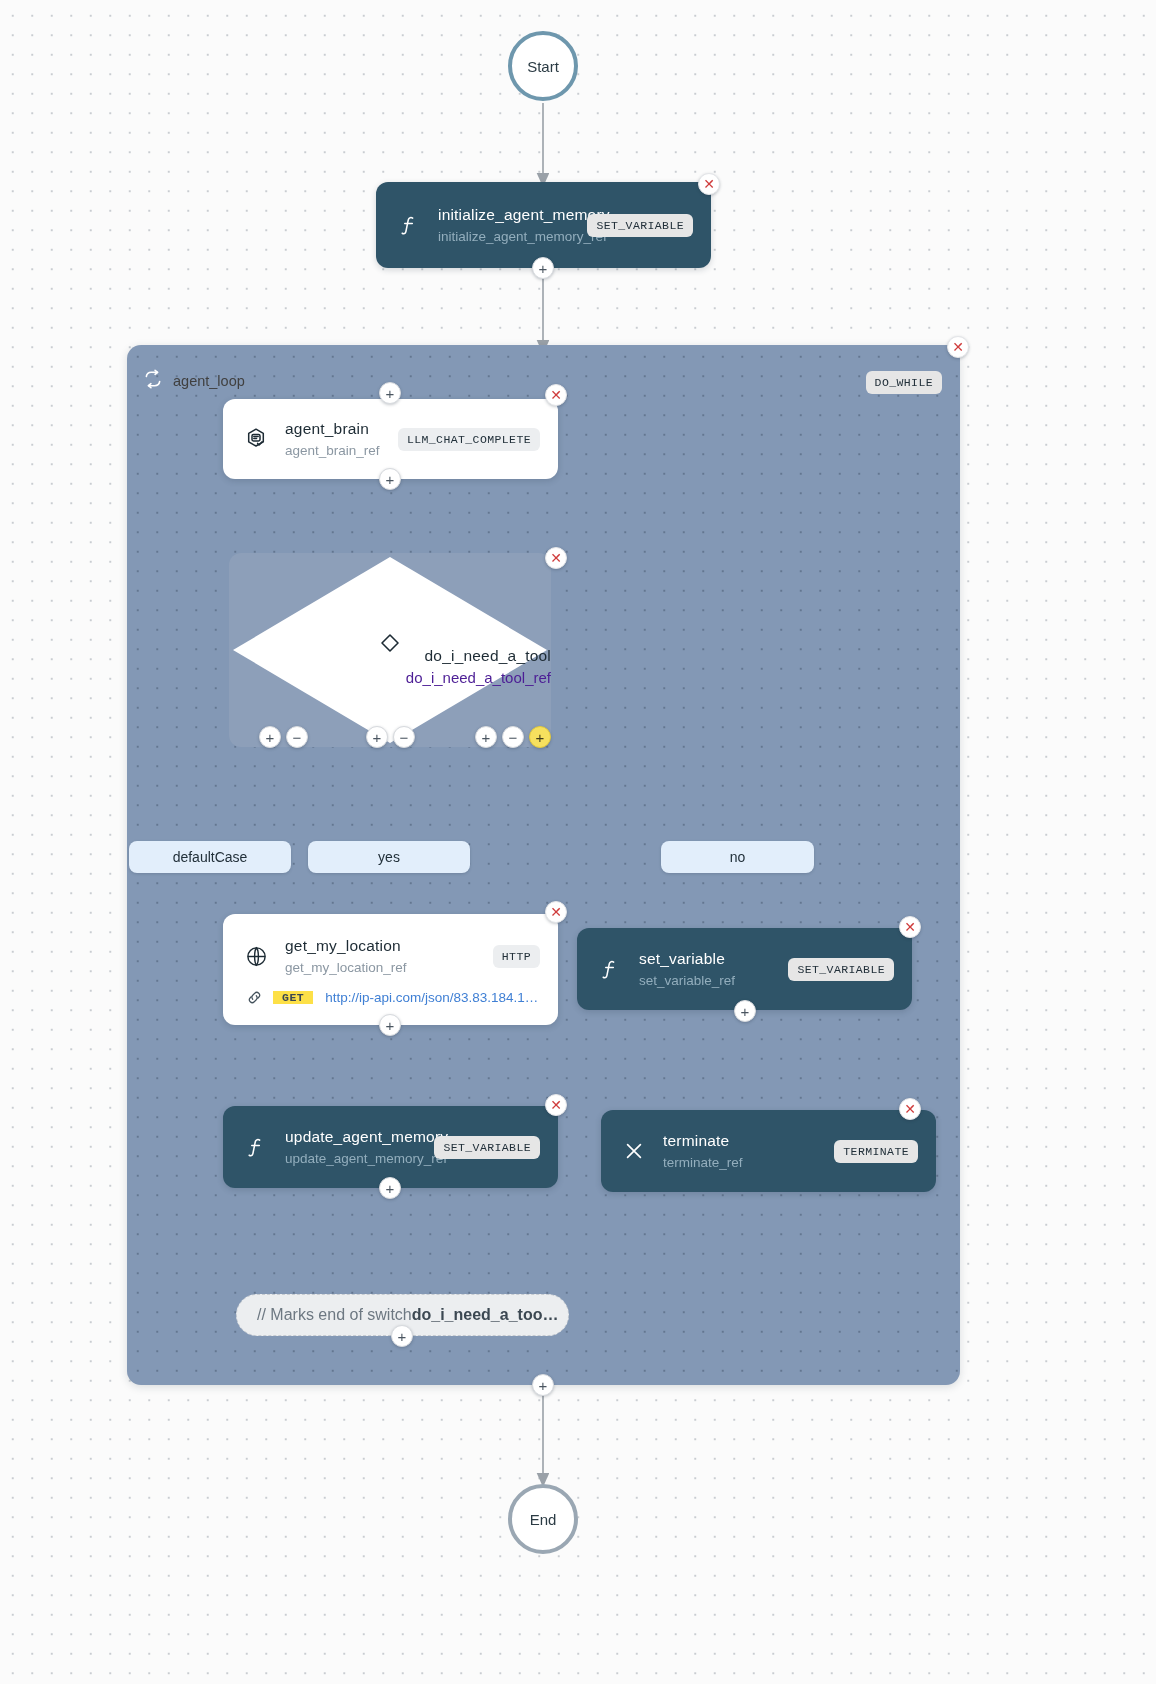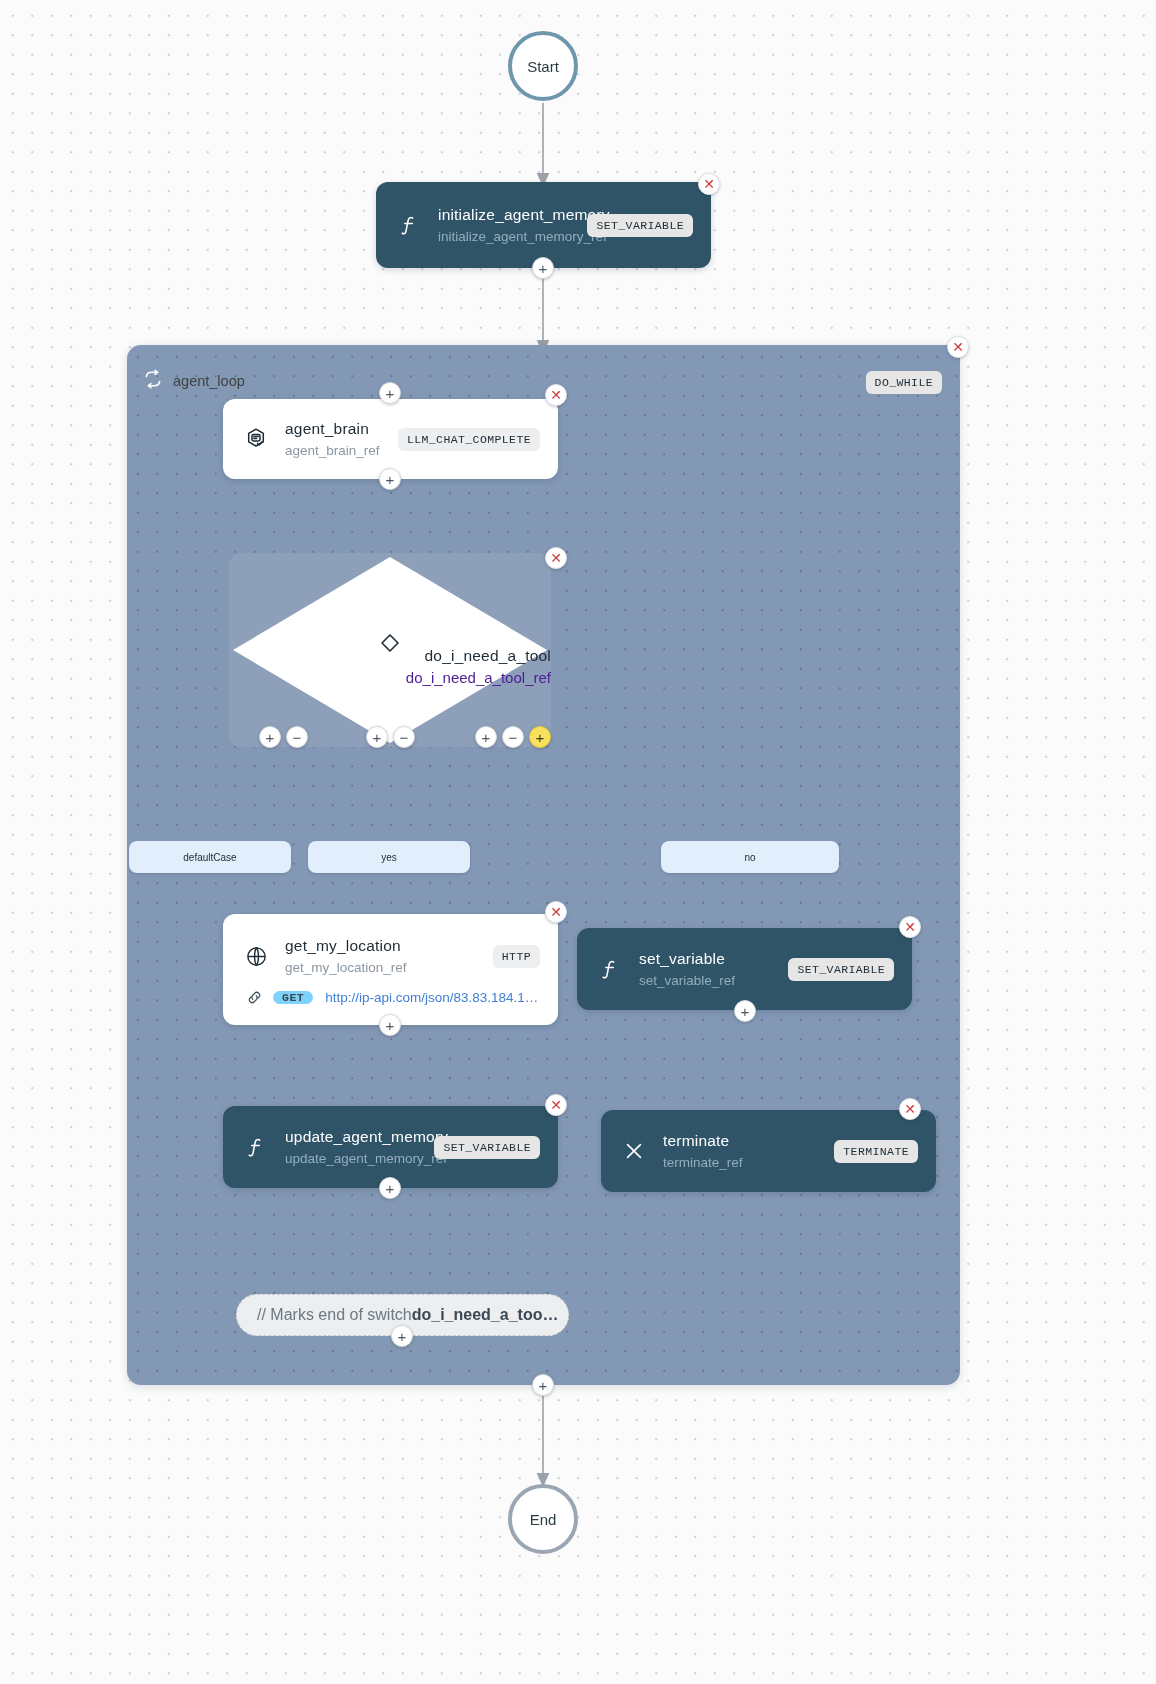--- a/index.html
+++ b/index.html
@@ -68,24 +68,24 @@
   }
   .node.light .badge{background:#eceef0;}
 
   
   .urlrow{
     display:flex;align-items:center;
     padding:0 18px 0 18px;margin-top:12px;
   }
   .linkicon{width:26px;flex:0 0 26px;display:flex;align-items:center;justify-content:center;margin-right:6px;}
   .method{
-    background:#7dd3fc;color:#3b4752;
+    background:#fde047;color:#3b4752;
     font-family:"Liberation Mono", monospace;
     font-size:11.5px;font-weight:bold;letter-spacing:.5px;
-    padding:0 9px;border-radius:9px;margin-right:12px;
+    padding:0 9px;border-radius:0;margin-right:12px;
   }
   .url{
     color:#3f7fd4;font-size:13.5px;
     white-space:nowrap;overflow:hidden;text-overflow:ellipsis;
   }
 
   
   .loopbox{
     position:absolute;
     background:#8398b5;
@@ -132,21 +132,21 @@
     display:flex;justify-content:center;
   }
 
   
   .case{
     position:absolute;
     height:32px;
     background:#e2eefb;
     border-radius:8px;
     display:flex;align-items:center;justify-content:center;
-    font-size:10px;color:#22303a;
+    font-size:14px;color:#22303a;
     box-shadow:0 1px 3px rgba(30,45,60,.18);
   }
 
   
   .switch-end{
     position:absolute;
     height:42px;
     background:#eceef0;
     border:1.6px dashed #c6cbd1;
     border-radius:21px;
@@ -317,21 +317,21 @@
   <span class="pm">−</span>
   <span class="pm yellow">+</span>
 </div>
 
 <div class="case" style="left:129px;top:841px;width:162px;">
   <span>defaultCase</span>
 </div>
 <div class="case" style="left:308px;top:841px;width:162px;">
   <span>yes</span>
 </div>
-<div class="case" style="left:661px;top:841px;width:178px;">
+<div class="case" style="left:661px;top:841px;width:153px;">
   <span>no</span>
 </div>
 
 <div class="node light has-url" style="left:223px;top:914px;width:335px;height:111px;">
   <div class="node-row">
     <span class="nicon">
       <svg class="svgicon" width="23" height="23" viewBox="0 0 24 24" fill="none" stroke="#1d2b34" stroke-width="1.5">
         <circle cx="12" cy="12" r="9"></circle>
         <path d="M3 12h18"></path>
         <path d="M12 3c2.6 2.6 2.6 15.4 0 18C9.4 18.4 9.4 5.6 12 3z"></path>

